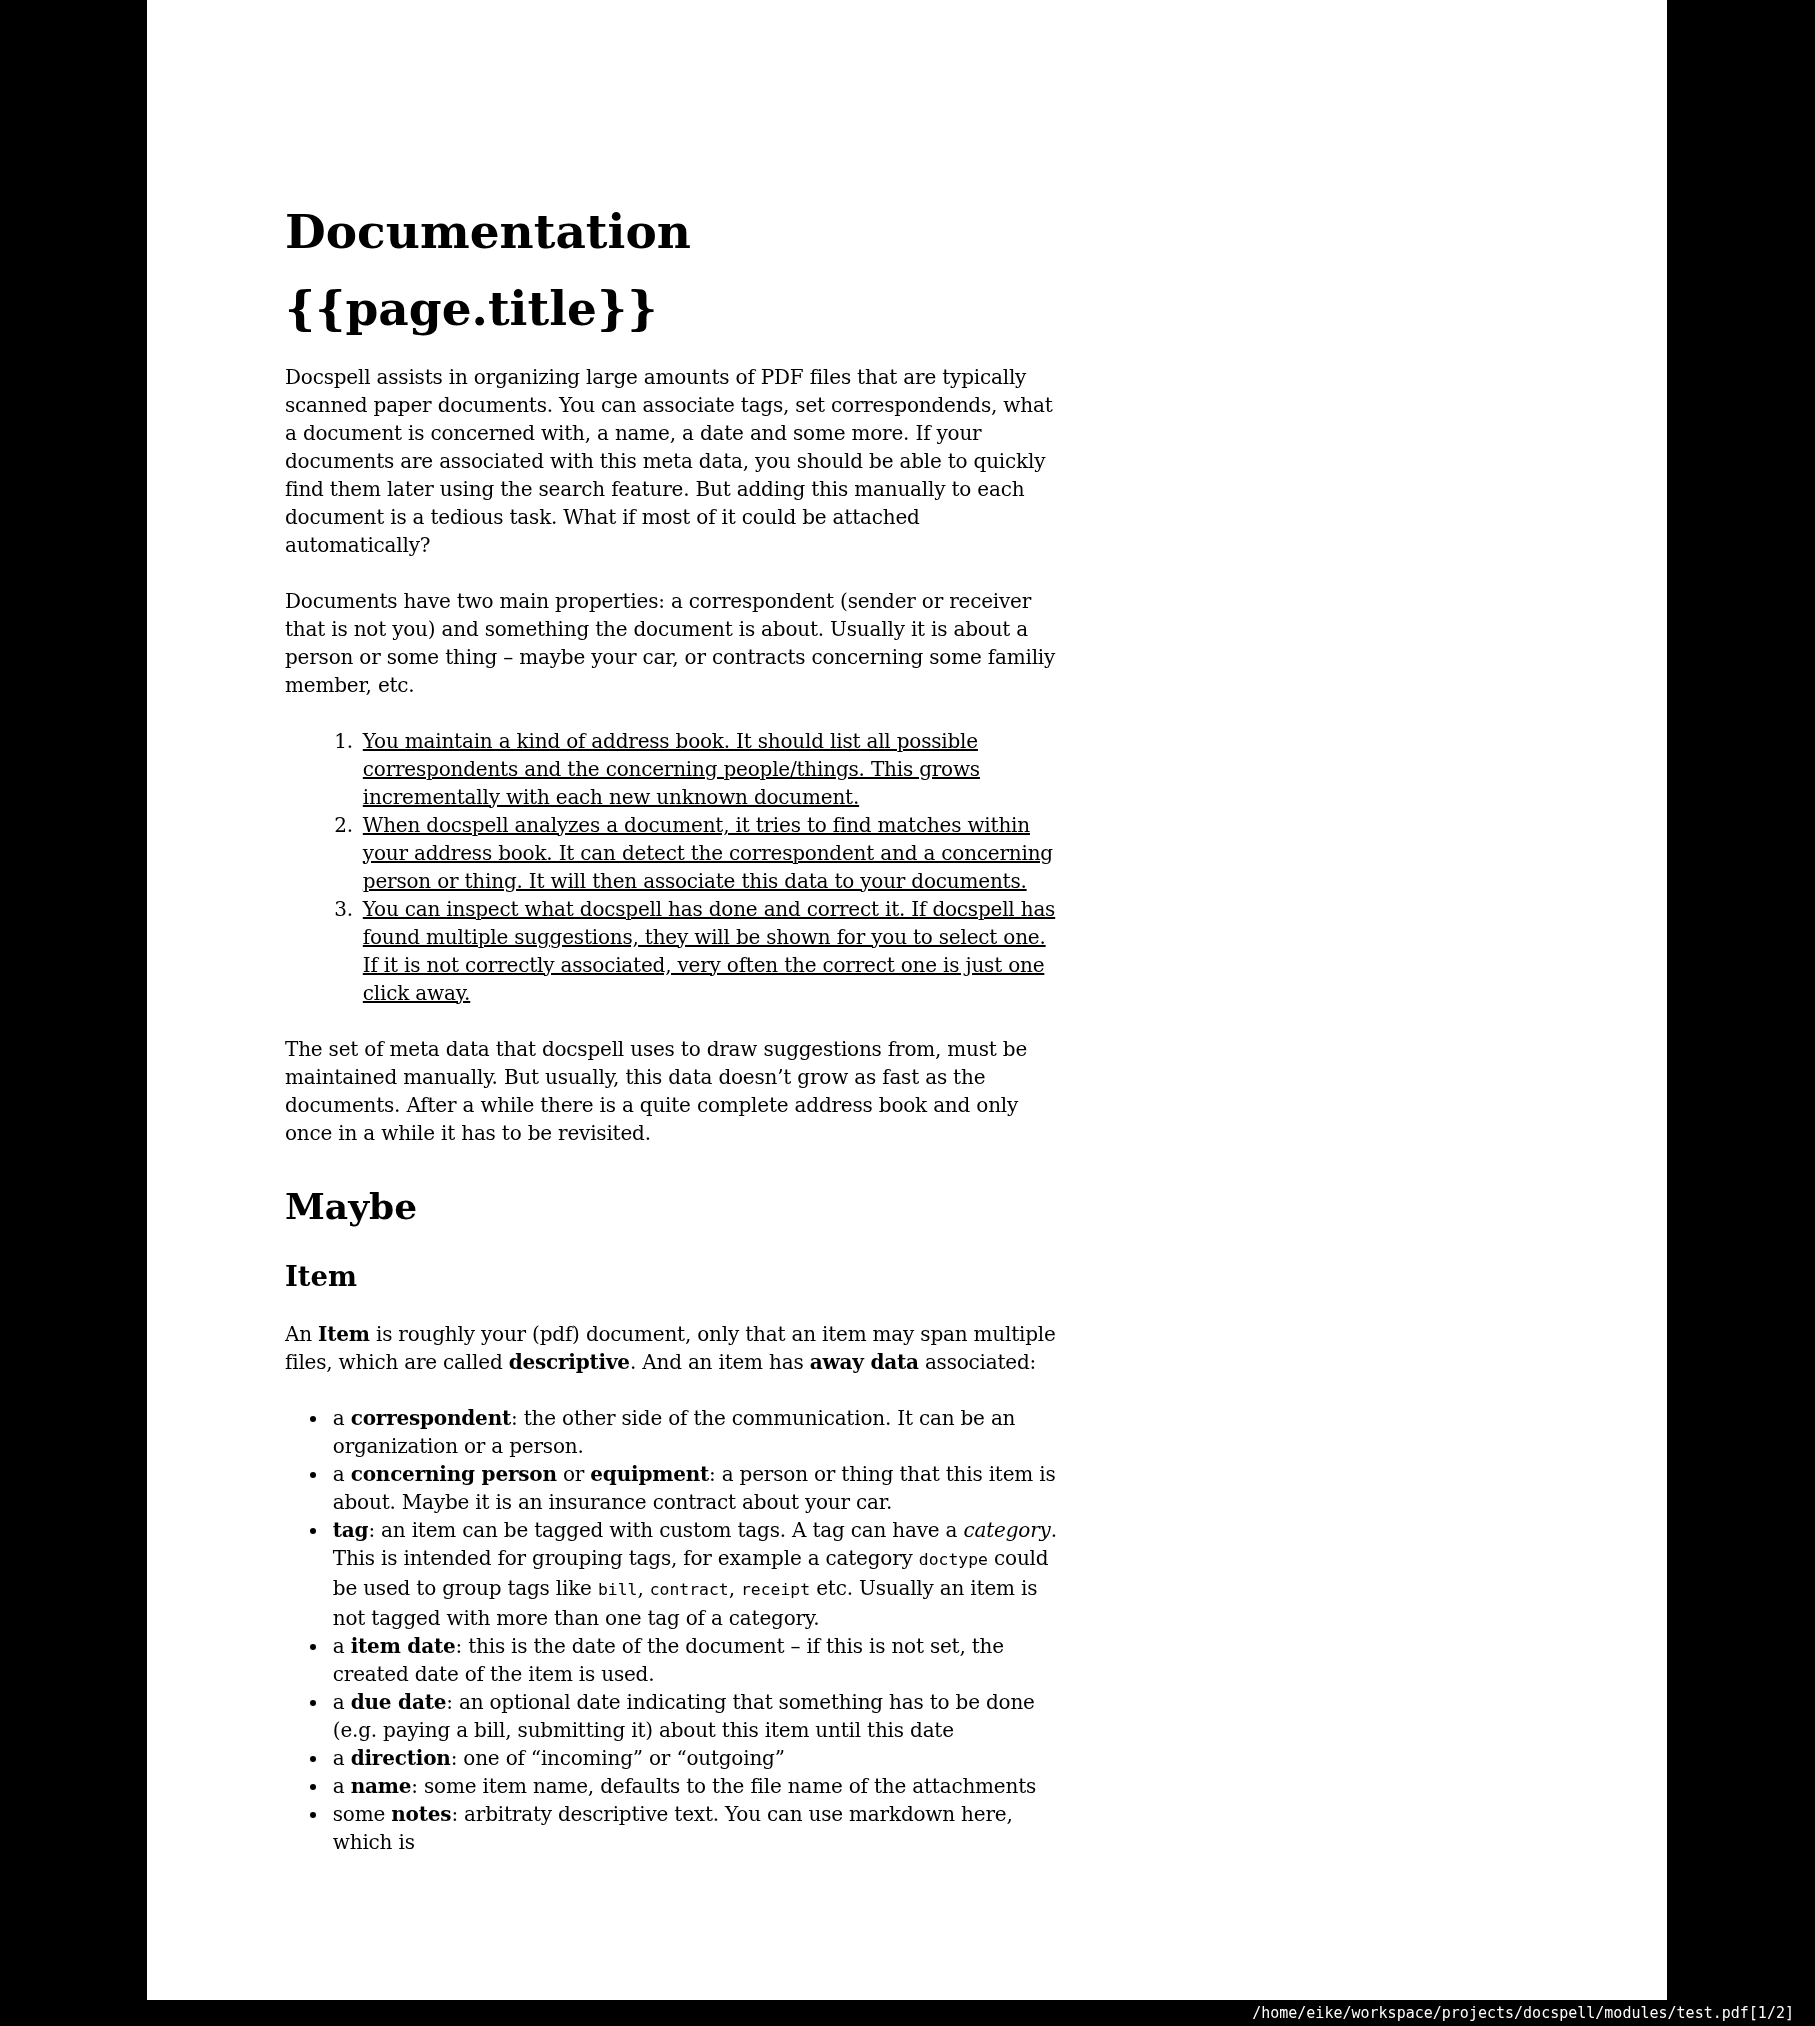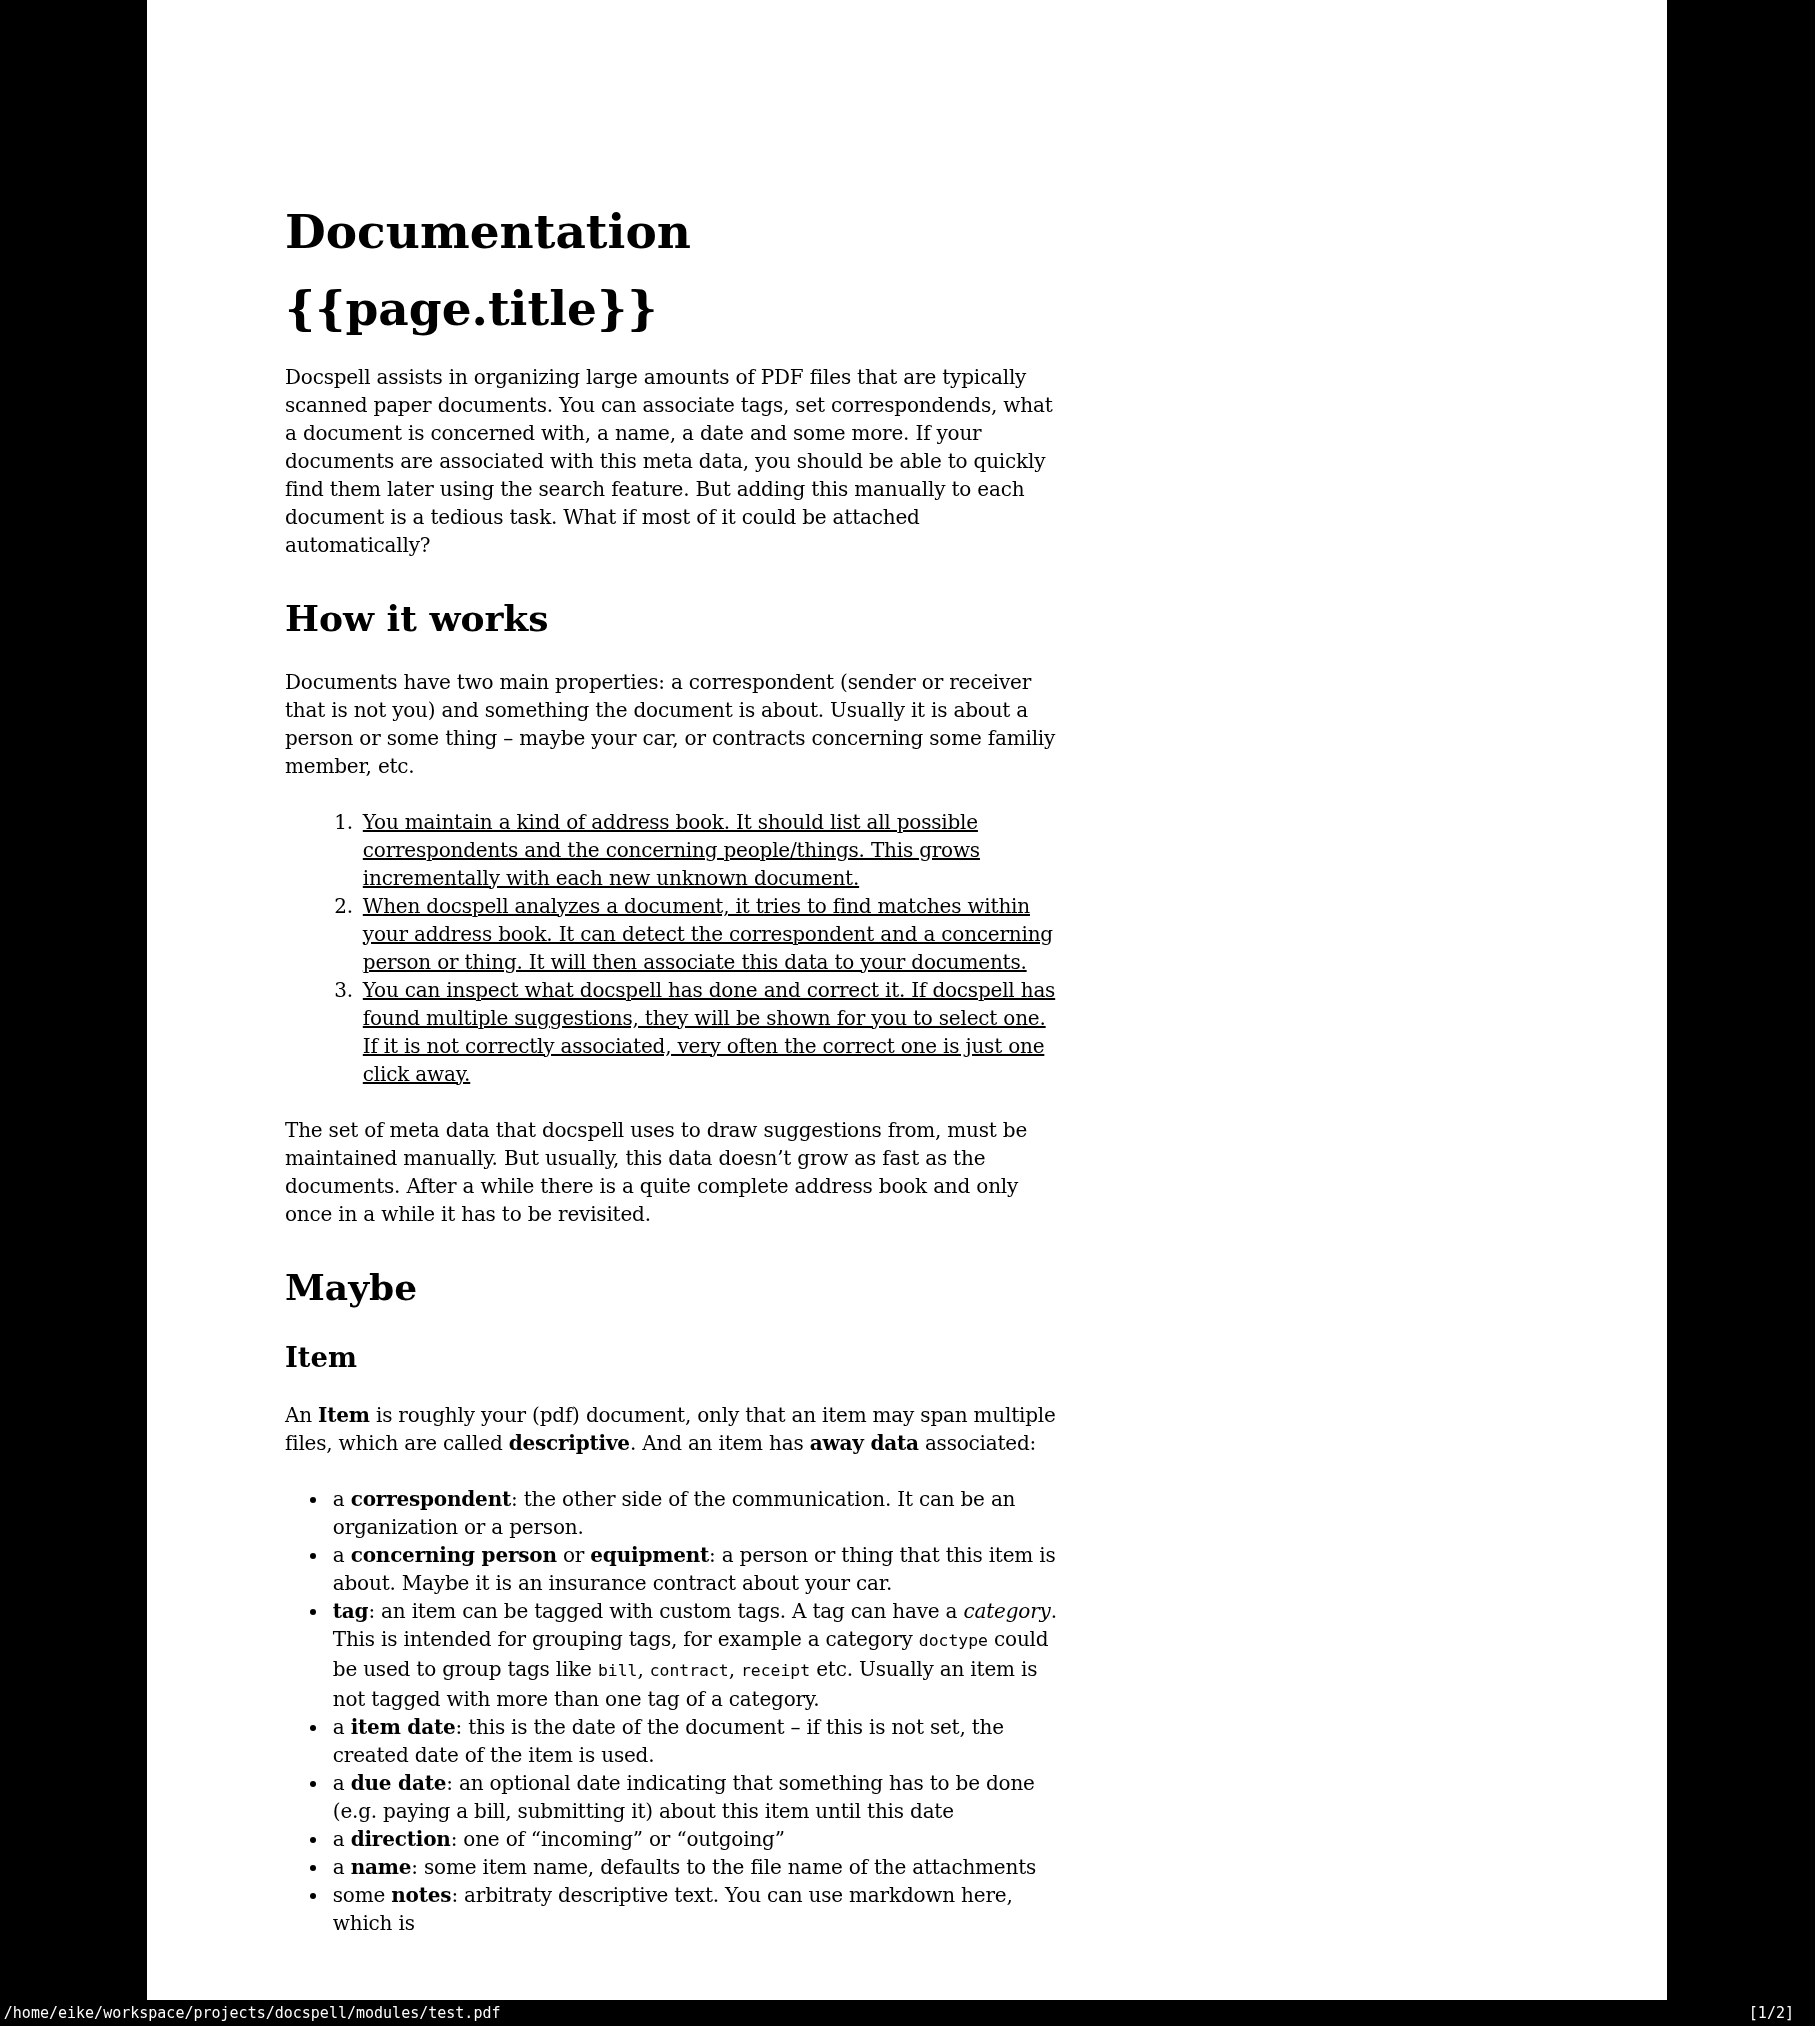--- a/index.html
+++ b/index.html
@@ -85,36 +85,35 @@
   .statusbar {
     position: absolute;
     left: 0; right: 0; bottom: 0;
     height: 26.5px;
     background: #000;
     color: #fff;
     font-family: "DejaVu Sans Mono", monospace;
     font-size: 15px;
     display: flex;
     align-items: center;
-    justify-content: space-between;
+    justify-content: flex-end;
     padding: 0 21px 0 3.8px;
     box-sizing: border-box;
     white-space: nowrap;
   }
 </style>
 </head>
 <body>
 
 <div class="viewer">
   <div class="pdf-page">
     <div class="page-content">
         <h1><span>Documentation</span></h1>
         <h1><span>{{page.title}}</span></h1>
         <p><span>Docspell assists in organizing large amounts of PDF files that are typically scanned paper documents. You can associate tags, set correspondends, what a document is concerned with, a name, a date and some more. If your documents are associated with this meta data, you should be able to quickly find them later using the search feature. But adding this manually to each document is a tedious task. What if most of it could be attached automatically?</span></p>
-        <h2><span>How it works</span></h2>
         <p><span>Documents have two main properties: a correspondent (sender or receiver that is not you) and something the document is about. Usually it is about a person or some thing – maybe your car, or contracts concerning some familiy member, etc.</span></p>
         <ol>
           <li><span>You maintain a kind of address book. It should list all possible correspondents and the concerning people/things. This grows incrementally with each new unknown document.</span></li>
           <li><span>When docspell analyzes a document, it tries to find matches within your address book. It can detect the correspondent and a concerning person or thing. It will then associate this data to your documents.</span></li>
           <li><span>You can inspect what docspell has done and correct it. If docspell has found multiple suggestions, they will be shown for you to select one. If it is not correctly associated, very often the correct one is just one click away.</span></li>
         </ol>
         <p><span>The set of meta data that docspell uses to draw suggestions from, must be maintained manually. But usually, this data doesn’t grow as fast as the documents. After a while there is a quite complete address book and only once in a while it has to be revisited.</span></p>
         <h2><span>Maybe</span></h2>
         <h3><span>Item</span></h3>
         <p><span>An </span><strong>Item</strong><span> is roughly your (pdf) document, only that an item may span multiple files, which are called </span><strong>descriptive</strong><span>. And an item has </span><strong>away data</strong><span> associated:</span></p>

